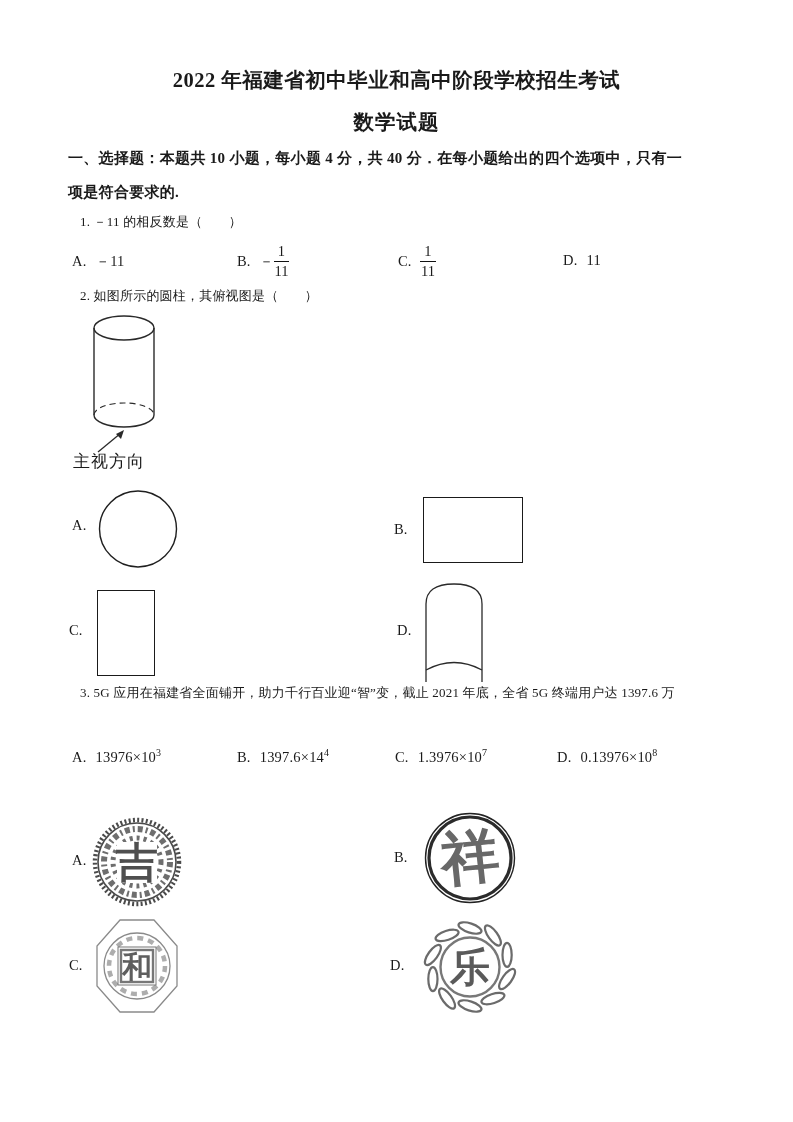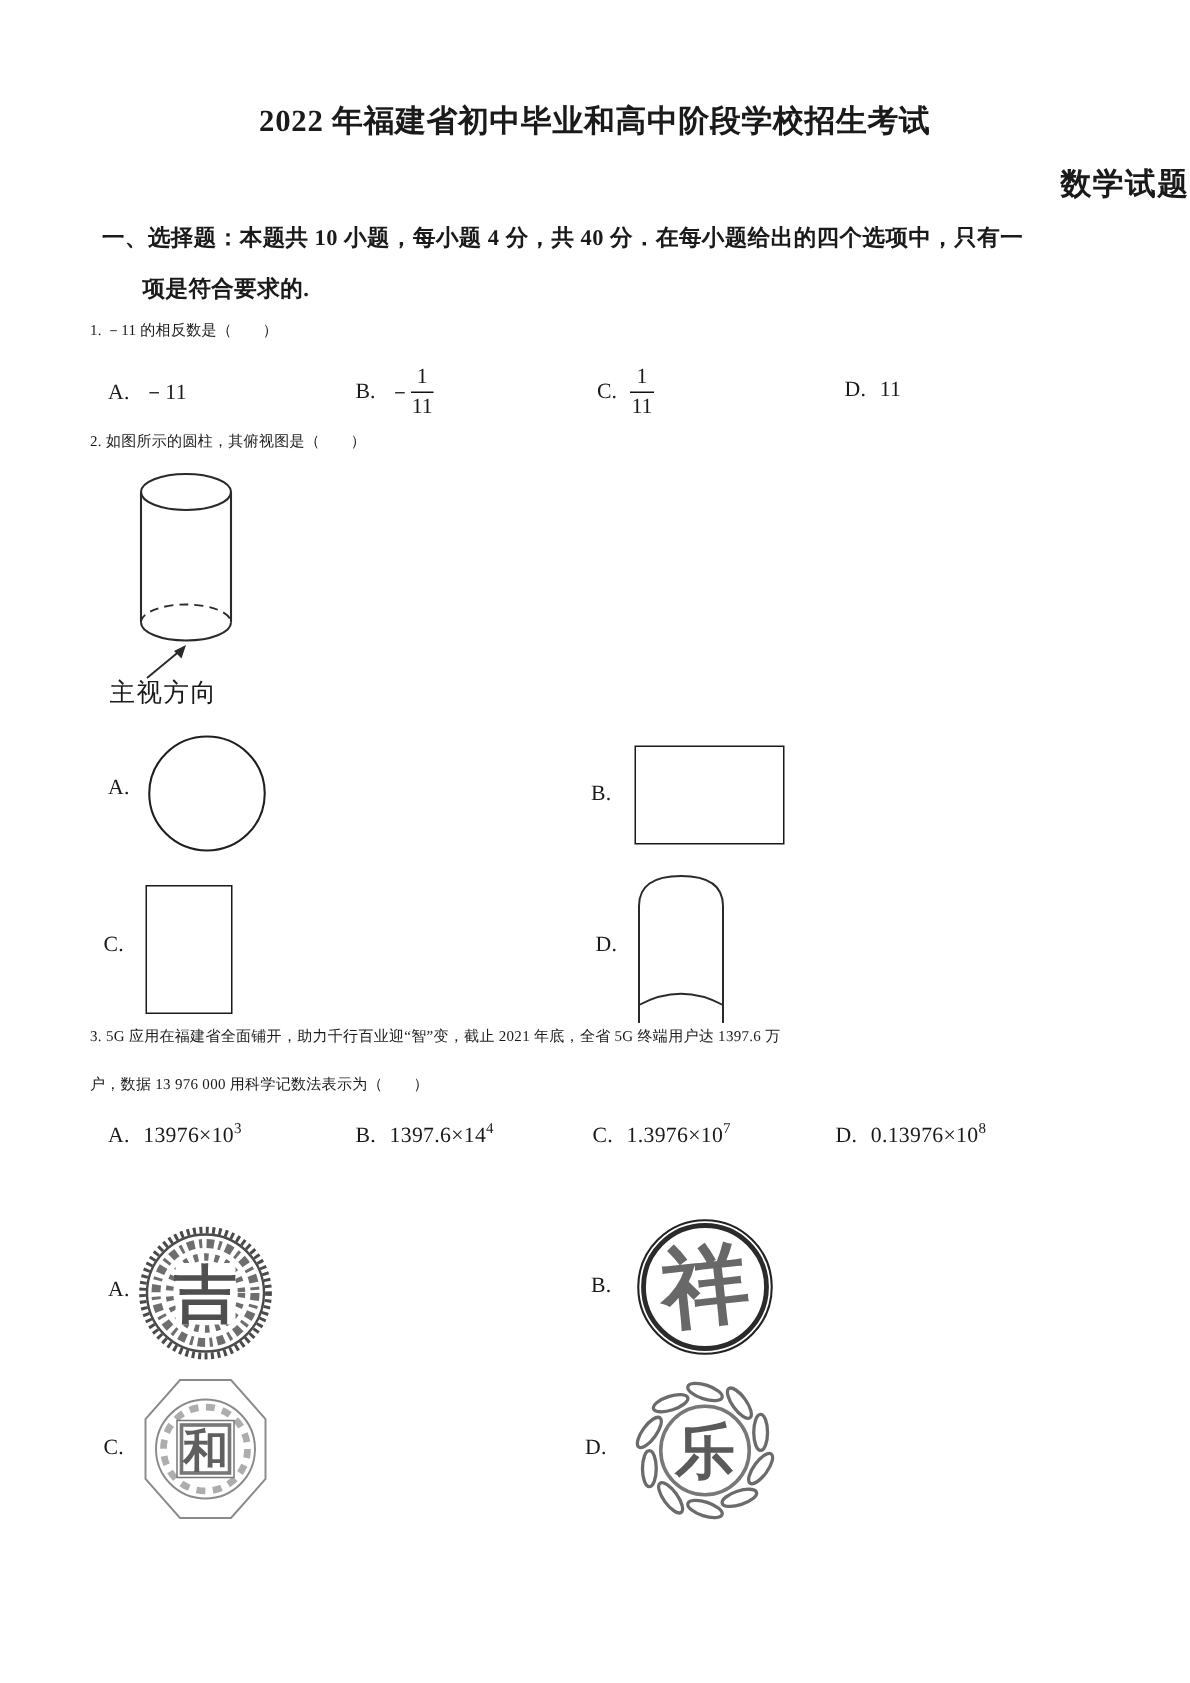--- a/index.html
+++ b/index.html
@@ -10,46 +10,46 @@
     font-family:"Liberation Serif","DejaVu Serif",serif;
     color:#1a1a1a;
     overflow:hidden;
   }
   .abs{position:absolute;}
   .title{
     left:0;right:0;top:66px;text-align:center;
     font-size:20.5px;font-weight:bold;letter-spacing:.5px;
   }
   .subtitle{
-    left:0;right:0;top:108px;text-align:right;
+    left:0;right:0;top:108px;text-align:center;
     font-size:20.5px;font-weight:bold;letter-spacing:1px;
   }
   .sec{left:68px;font-size:15px;font-weight:bold;letter-spacing:.3px;white-space:nowrap;}
-  .stem{left:60px;font-size:10px;white-space:nowrap;letter-spacing:.2px;}
+  .stem{left:80px;font-size:13px;white-space:nowrap;letter-spacing:.2px;}
   .opt{font-size:14.5px;white-space:nowrap;letter-spacing:.2px;}
   .opt .lbl{margin-right:9px;}
   .optflex{display:flex;align-items:center;font-size:14.5px;}
   .optflex .lbl{margin-right:9px;}
   .frac{display:inline-block;text-align:center;vertical-align:middle;line-height:1.12;font-size:14.5px;}
   .frac .num{display:block;border-bottom:1.3px solid #111;padding:0 4px 1px 4px;}
   .frac .den{display:block;padding-top:1px;}
   sup.exp{font-size:10px;vertical-align:super;letter-spacing:0;}
   .shape-rect{border:1.2px solid #1a1a1a;background:#fff;}
   .figcap{font-size:17px;letter-spacing:1px;}
   svg text{font-family:"Liberation Serif","DejaVu Serif",serif;font-weight:bold;}
 </style>
 </head>
 <body>
 
 <div class="page">
 
   <div class="abs title">2022 年福建省初中毕业和高中阶段学校招生考试</div>
   <div class="abs subtitle">数学试题</div>
   <div class="abs sec" style="top:149px;">一、选择题：本题共 10 小题，每小题 4 分，共 40 分．在每小题给出的四个选项中，只有一</div>
-  <div class="abs sec" style="top:183px;margin-left:27px;">项是符合要求的.</div>
+  <div class="abs sec" style="top:183px;">项是符合要求的.</div>
 
   <div class="abs stem" style="top:213px;">1. －11 的相反数是（　　）</div>
   <div class="abs opt" style="left:72px;top:252px;">
     <span class="lbl">A.</span><span>－11</span>
   </div>
   <div class="abs optflex" style="left:237px;top:237px;height:48px;">
     <span class="lbl">B.</span>
     <span>－</span>
     <span class="frac">
       <span class="num">1</span>
@@ -91,21 +91,20 @@
   <div class="abs opt" style="left:69px;top:622px;">C.</div>
   <div class="abs shape-rect" style="left:97px;top:590px;width:56px;height:84px;"></div>
 
   <div class="abs opt" style="left:397px;top:622px;">D.</div>
   <svg class="abs" style="left:425px;top:582px;" width="58" height="102" viewBox="0 0 58 102">
     <path d="M 1,100 L 1,22 Q 1,2 29,2 Q 57,2 57,22 L 57,100" fill="none" stroke="#2a2a2a" stroke-width="1.3"></path>
     <path d="M 1,88 Q 29,73 57,88" fill="none" stroke="#2a2a2a" stroke-width="1.3"></path>
   </svg>
 
   <div class="abs stem" style="top:684px;">3. 5G 应用在福建省全面铺开，助力千行百业迎“智”变，截止 2021 年底，全省 5G 终端用户达 1397.6 万</div>
-  <div class="abs stem" style="top:716px;">户，数据 13 976 000 用科学记数法表示为（　　）</div>
   <div class="abs opt" style="left:72px;top:747px;">
     <span class="lbl">A.</span><span><span>13976×10</span><sup class="exp">3</sup></span>
   </div>
   <div class="abs opt" style="left:237px;top:747px;">
     <span class="lbl">B.</span><span><span>1397.6×14</span><sup class="exp">4</sup></span>
   </div>
   <div class="abs opt" style="left:395px;top:747px;text-align:center;">
     <span class="lbl">C.</span><span><span>1.3976×10</span><sup class="exp">7</sup></span>
   </div>
   <div class="abs opt" style="left:557px;top:747px;">

